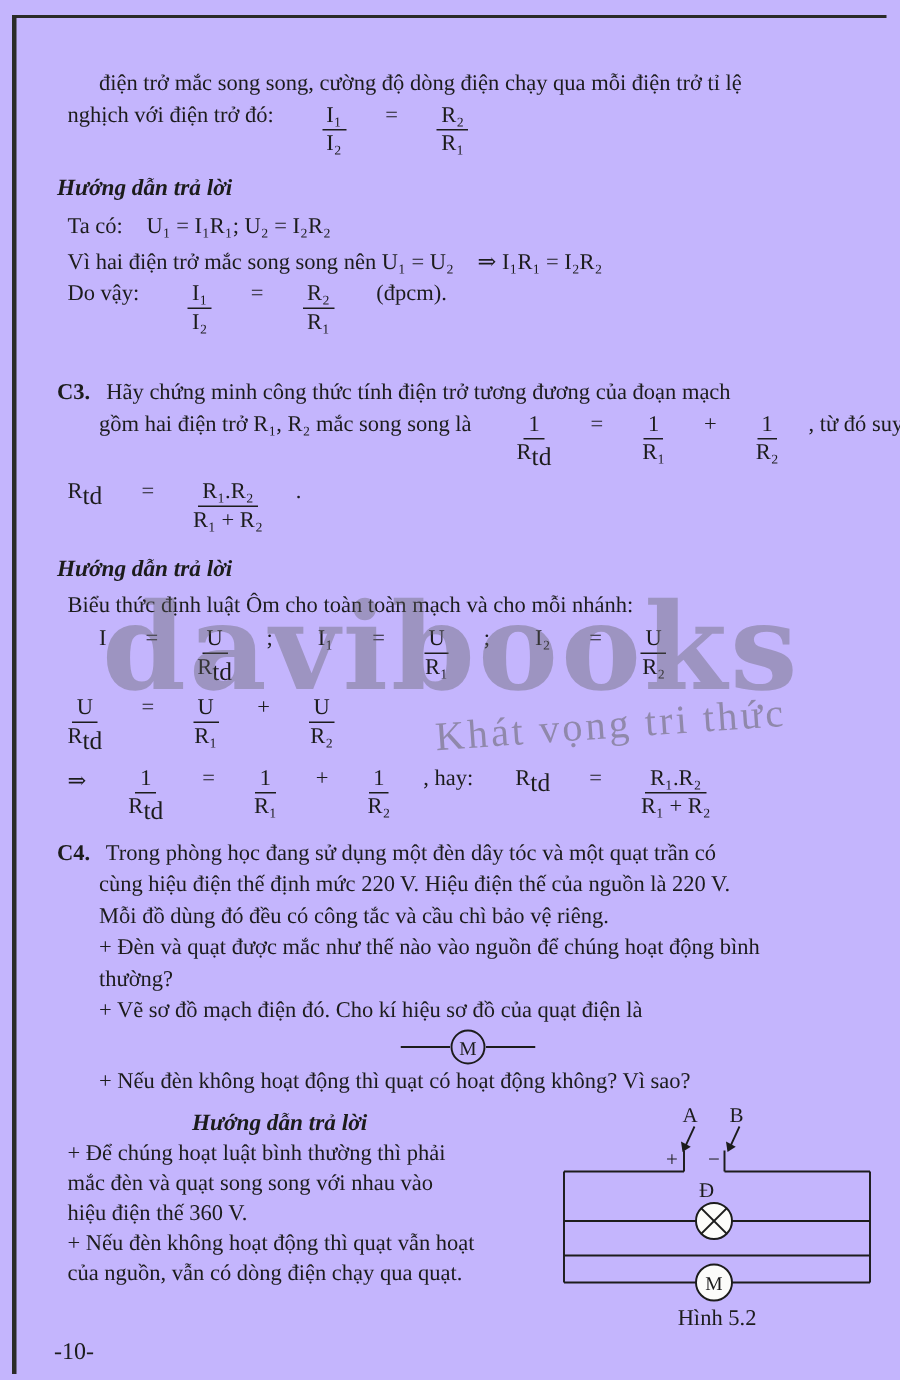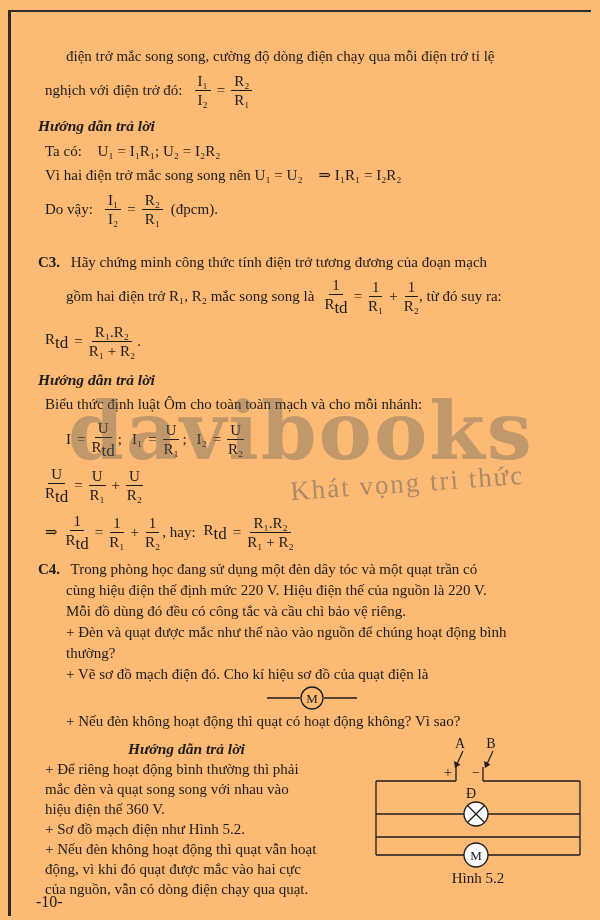--- a/index.html
+++ b/index.html
@@ -1,27 +1,27 @@
 <!DOCTYPE html>
 <html><head>
 <meta charset="utf-8">
 <style>
   * { box-sizing: border-box; }
   body { margin: 0; background: #ffffff; }
   .page {
     position: relative; width: 600px; height: 920px;
-    background: #fdba74; overflow: hidden;
+    background: #c4b5fd; overflow: hidden;
     font-family: "Liberation Serif", "DejaVu Serif", serif;
     color: #1c1c1c;
   }
   .edge-top { position: absolute; left: 8px; top: 10px; width: 583px; height: 2px; background: #2b2b28; }
   .edge-left { position: absolute; left: 8px; top: 10px; width: 3px; height: 906px; background: #2b2b28; }
   .content { position: absolute; left: 38px; top: 46px; width: 548px; font-size: 15px; }
   .tl { height: 21px; line-height: 21px; white-space: nowrap; }
-  .fl { display: flex; align-items: center; height: 42px; white-space: nowrap; }
+  .fl { display: flex; align-items: flex-start; height: 42px; white-space: nowrap; gap: 20px; }
   .pl7 { padding-left: 7px; }
   .pl28 { padding-left: 28px; }
   .hdg { height: 21px; line-height: 21px; text-align: left; font-weight: bold; font-style: italic; font-size: 15.5px; }
   .b { font-weight: bold; margin-right: 7px; }
   .mr10 { margin-right: 10px; }
   .mr12 { margin-right: 12px; }
   .op { margin: 0 6px; }
   .semi { margin: 0 10px 0 3px; }
   .frac { display: inline-flex; flex-direction: column; align-items: center; line-height: 16px; }
   .frac .num { display: block; border-bottom: 1px solid #1c1c1c; padding: 0 3px 1px; text-align: center; }
@@ -239,26 +239,24 @@
         <line x1="6" y1="103" x2="210" y2="103" stroke="#1c1c1c" stroke-width="1.3"></line>
         <line x1="6" y1="121" x2="210" y2="121" stroke="#1c1c1c" stroke-width="1.3"></line>
         <circle cx="106" cy="121" r="12" fill="#fcfcfa" stroke="#1c1c1c" stroke-width="1.3"></circle>
         <text x="106" y="126" font-size="13" text-anchor="middle">M</text>
         <text x="108" y="149" font-size="15" text-anchor="middle">Hình 5.2</text>
       </svg>
     </div>
 
     <div class="hdg hdg3">Hướng dẫn trả lời</div>
 
-    <div class="ans-tl pl7"><span>+ Để riêng hoạt động bình thường thì phải</span></div>
+    <div class="ans-tl pl7"><span>+ Để chúng hoạt luật bình thường thì phải</span></div>
     <div class="ans-tl pl7"><span>mắc đèn và quạt song song với nhau vào</span></div>
     <div class="ans-tl pl7"><span>hiệu điện thế 360 V.</span></div>
-    <div class="ans-tl pl7"><span>+ Sơ đồ mạch điện như Hình 5.2.</span></div>
     <div class="ans-tl pl7"><span>+ Nếu đèn không hoạt động thì quạt vẫn hoạt</span></div>
-    <div class="ans-tl pl7"><span>động, vì khi đó quạt được mắc vào hai cực</span></div>
     <div class="ans-tl pl7"><span>của nguồn, vẫn có dòng điện chạy qua quạt.</span></div>
 
   </div>
 
   <div class="wm1">davibooks</div>
   <div class="wm2">Khát vọng tri thức</div>
 
   <div class="footer-left">-10-</div>
   <div class="footer-right">-GBT VL9-</div>
 

